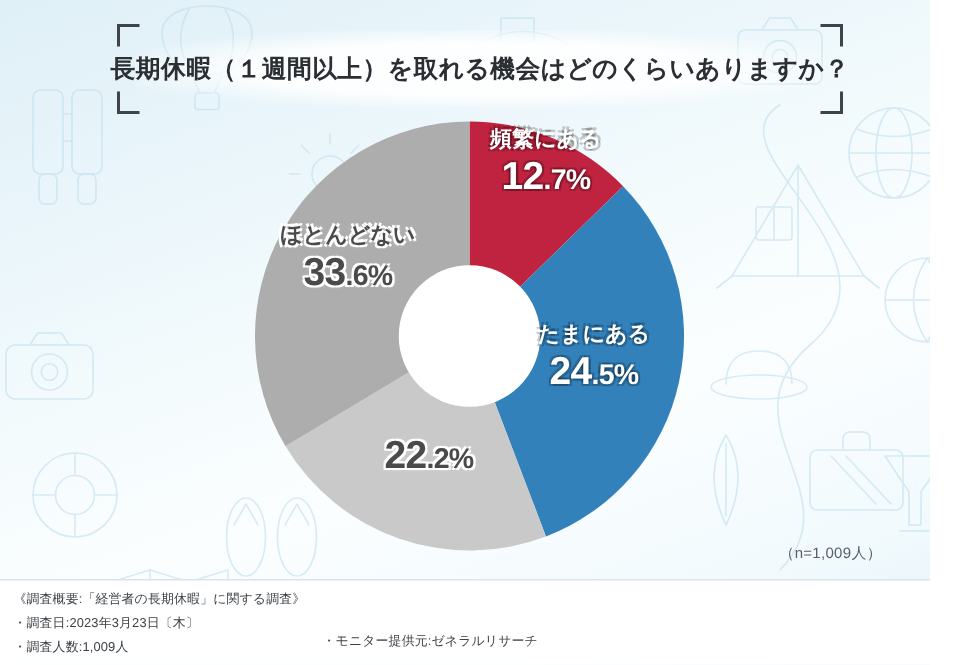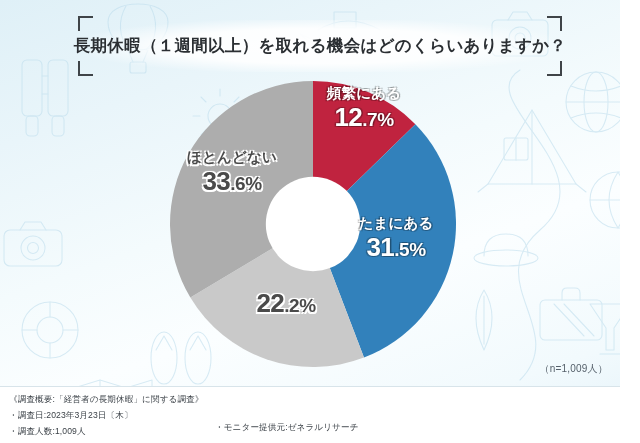--- a/index.html
+++ b/index.html
@@ -131,21 +131,21 @@
   }
 
   #label-frequent { left: 300px; top: 86px; width: 128px; }
   #label-sometimes { left: 332px; top: 216px; width: 128px; }
   #label-rarely    { left: 222px; top: 288px; width: 128px; }
   #label-almost-never { left: 158px; top: 150px; width: 148px; }
 
   
   #n-note {
     position: absolute;
-    right: 12px;
+    right: 32px;
     top: 362px;
     font-size: 10px;
     color: #55606a;
     letter-spacing: 0.2px;
   }
 
   
   #footer {
     position: absolute;
     left: 0;
@@ -322,21 +322,21 @@
   <div class="slice-label on-dark" id="label-frequent">
     <span class="cat">頻繁にある</span>
     <span class="pct">
       <span class="big">12</span><span class="small">.7%</span>
     </span>
   </div>
 
   <div class="slice-label on-dark" id="label-sometimes">
     <span class="cat">たまにある</span>
     <span class="pct">
-      <span class="big">31</span><span class="small">.5%</span>
+      <span class="big">24</span><span class="small">.5%</span>
     </span>
   </div>
 
   <div class="slice-label on-light" id="label-rarely">
     <span class="pct">
       <span class="big">22</span><span class="small">.2%</span>
     </span>
   </div>
 
   <div class="slice-label on-light" id="label-almost-never">

